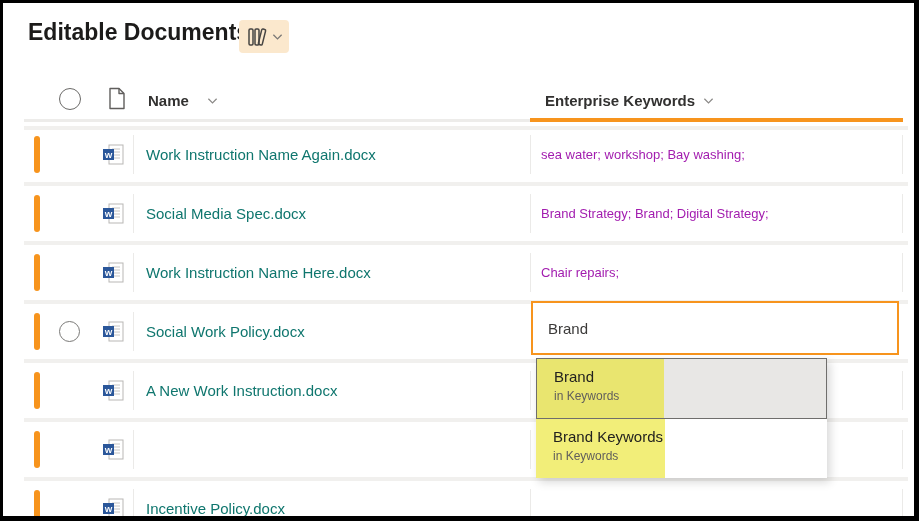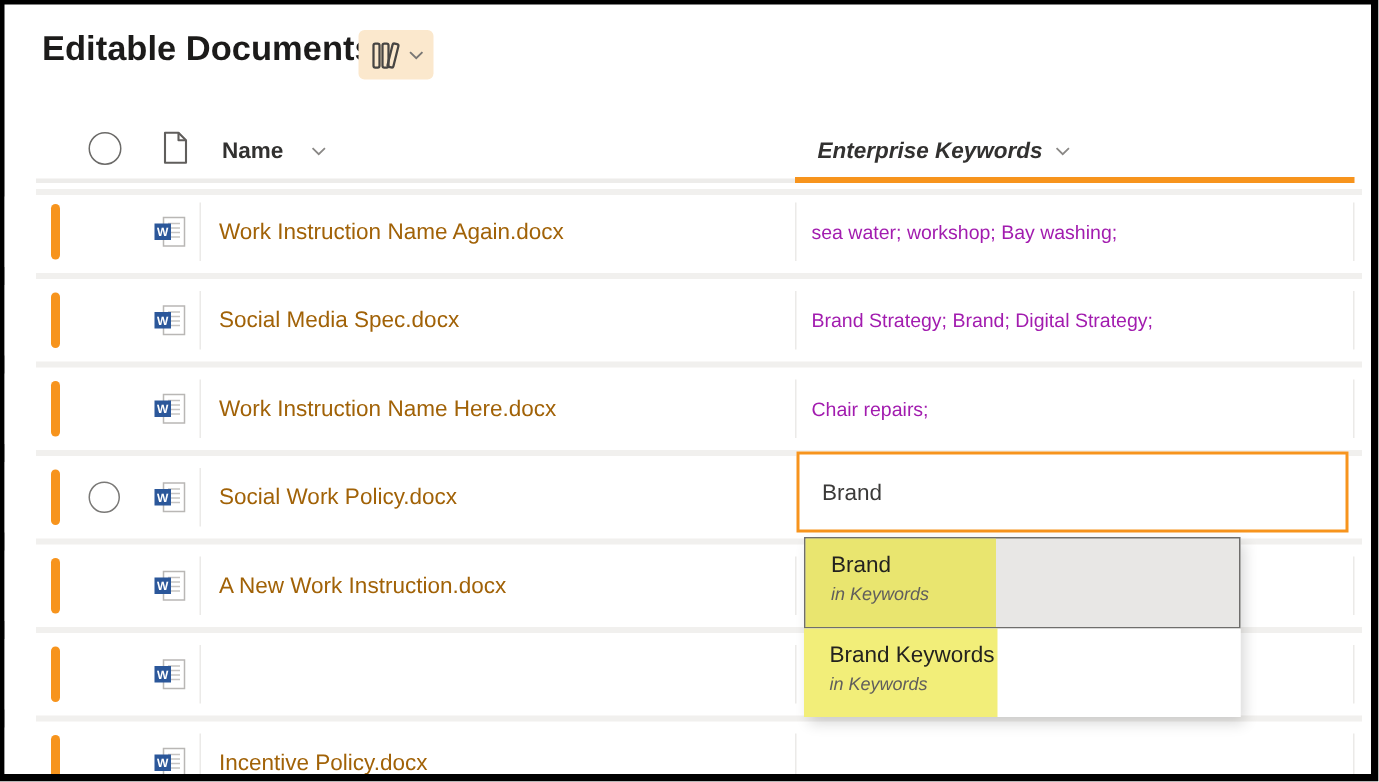--- a/index.html
+++ b/index.html
@@ -10,43 +10,43 @@
   }
   
   .page-title{position:absolute;left:25px;top:16px;font-size:23px;font-weight:700;color:#1c1b1a;margin:0;}
   .view-badge{position:absolute;left:236px;top:17px;width:50px;height:33px;background:#fbe8cd;border-radius:4px;
     display:flex;align-items:center;justify-content:center;gap:5px;cursor:pointer;}
   
   .selall{position:absolute;left:56px;top:85px;width:22px;height:22px;border:1.5px solid #6b6a68;border-radius:50%;background:#fff;box-sizing:border-box;}
   .dochead{position:absolute;left:105px;top:84px;}
   .colhdr{position:absolute;top:89px;font-size:15px;font-weight:700;color:#323130;display:flex;align-items:center;gap:8px;cursor:pointer;}
   .col-name{left:145px;gap:18px;}
-  .col-kw{left:542px;font-style:italic;}
+  .col-kw{left:542px;}
   .hline-gray{position:absolute;left:21px;top:116px;width:506px;height:3px;background:#edecea;}
   .hline-orange{position:absolute;left:527px;top:115px;width:373px;height:4px;background:#f7941d;}
   
   .row{position:absolute;left:0;right:0;height:47px;top:calc(128px + var(--i)*59px);background:#fff;}
   .editbar{position:absolute;left:31px;top:5px;width:6px;height:37px;background:#f7941d;border-radius:3px;}
   .rowcircle{position:absolute;left:56px;top:13px;width:21px;height:21px;border:1.2px solid #7a7977;border-radius:50%;box-sizing:border-box;background:#fff;}
   .wicon{position:absolute;left:98px;top:12px;}
   .vline{position:absolute;top:4px;bottom:4px;width:1px;background:#ebeae8;}
   .v1{left:130px;} .v2{left:527px;} .v3{left:899px;}
-  .fname{position:absolute;left:143px;top:0;line-height:47px;font-size:15px;color:#a16207;white-space:nowrap;}
+  .fname{position:absolute;left:143px;top:0;line-height:47px;font-size:15px;color:#0f766e;white-space:nowrap;}
   .fkw{position:absolute;left:538px;top:0;line-height:47px;font-size:13px;color:#a21caf;white-space:nowrap;}
   .band{position:absolute;left:21px;width:884px;height:4px;background:#f1f0ee;}
   
   .kwinput{position:absolute;left:528px;top:298px;width:368px;height:54px;box-sizing:border-box;
     border:2px solid #f7941d;background:#fff;padding:0 8px 0 15px;font-size:15px;color:#3b3a39;
     font-family:"Liberation Sans",sans-serif;outline:none;}
   .dropdown{position:absolute;left:533px;top:355px;width:291px;background:#fff;box-shadow:3px 4px 9px rgba(0,0,0,.16);}
   .sg{position:relative;box-sizing:border-box;padding:9px 0 0 17px;cursor:pointer;}
   .sg0{height:61px;background:#e8e7e5;border:1px solid #6f6e6c;}
   .sg1{height:59px;background:#fff;}
   .sg-label{font-size:15px;color:#23221f;position:relative;z-index:1;}
-  .sg-ctx{font-size:12px;color:#605e5c;margin-top:4px;position:relative;z-index:1;font-style:italic;}
+  .sg-ctx{font-size:12px;color:#605e5c;margin-top:4px;position:relative;z-index:1;}
   .hl{position:absolute;left:0;top:0;bottom:0;width:127px;background:rgba(234,228,38,.62);pointer-events:none;}
   .sg1 .hl{width:129px;}
   svg{display:block;}
 </style>
 </head>
 <body>
 
 <div class="frame">
 
   <h1 class="page-title">Editable Documents</h1>

